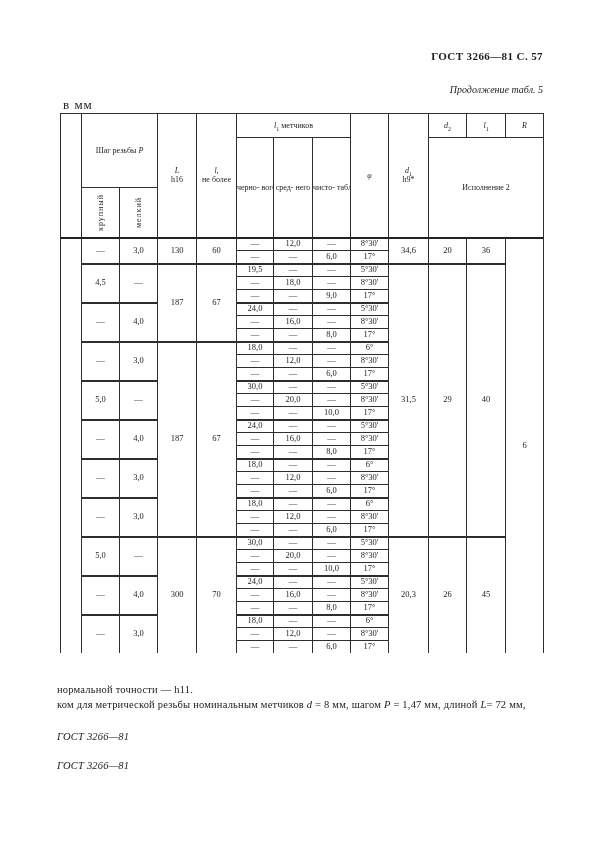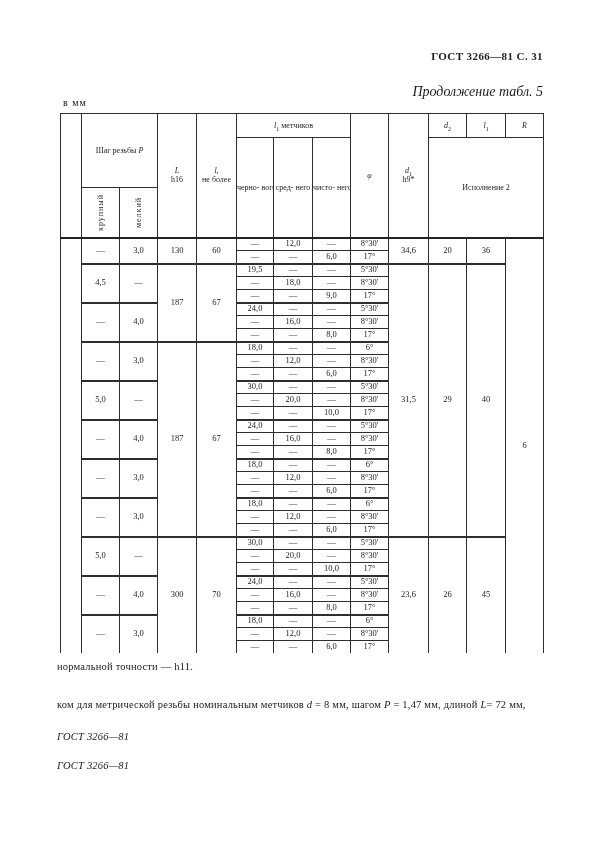--- a/index.html
+++ b/index.html
@@ -11,25 +11,25 @@
     position:relative;
     -webkit-font-smoothing:antialiased;
   }
   .it { font-style:italic; }
   .page-header-right {
     position:absolute; top:50px; right:57px;
     font-weight:bold; font-size:11px; letter-spacing:0.4px;
   }
   .continuation-note {
     position:absolute; top:84px; right:57px;
-    font-style:italic; font-size:14px;
+    font-style:italic; font-size:10px;
   }
   .units-label {
     position:absolute; top:97px; left:63px;
-    font-size:10px; letter-spacing:1px;
+    font-size:13px; letter-spacing:1px;
   }
   .table-wrap {
     position:absolute; left:60px; top:113px;
     width:485px; height:540px; overflow:hidden;
   }
   table.gtable {
     border-collapse:collapse; table-layout:fixed;
     width:483px;
   }
   .gtable th, .gtable td {
@@ -55,29 +55,29 @@
   }
   sub { font-size:6px; line-height:0; }
   
   .gtable tbody tr:first-child > td { border-top:3px solid #222; }
   
   .gtable tbody tr.group-start > td { border-top-width:2px; }
   
   .gtable tbody tr.section-start > td { border-top-width:2.5px; }
   .c-empty { background:#ffffff; }
   .footer-line { position:absolute; left:57px; font-size:10.5px; letter-spacing:0.2px; }
-  .f1 { top:661px; }
+  .f1 { top:684px; }
   .f2 { top:699px; width:525px; }
   .f3 { top:731px; font-style:italic; }
   .f4 { top:760px; font-style:italic; }
 </style>
 </head>
 <body>
 
-<div class="page-header-right">ГОСТ 3266—81 С. 31</div>
+<div class="page-header-right">ГОСТ 3266—81 С. 57</div>
 <div class="continuation-note">Продолжение табл. 5</div>
 <div class="units-label">в мм</div>
 
 <div class="table-wrap">
 <table class="gtable">
   <colgroup>
     <col style="width:21px">
         <col style="width:38px">
         <col style="width:38px">
     <col style="width:39px">
@@ -112,21 +112,21 @@
       <th><span class="it">d</span><sub>2</sub></th>
       <th><span class="it">l</span><sub>1</sub></th>
       <th><span class="it">R</span></th>
     </tr>
     <tr class="h2">
       <th rowspan="2" class="pre">черно-
 вого</th>
       <th rowspan="2" class="pre">сред-
 него</th>
       <th rowspan="2" class="pre">чисто-
-него</th>
+табл</th>
       <th colspan="3" rowspan="2">Исполнение 2</th>
     </tr>
     <tr class="h3">
       <th>
             <div class="vert">крупный</div>
           </th>
       <th>
             <div class="vert">мелкий</div>
           </th>
     </tr>
@@ -302,21 +302,21 @@
         </tr>
         <tr class="group-start section-start" style="height: 13px;">
           <td rowspan="3">5,0</td>
           <td rowspan="3">—</td>
           <td rowspan="9">300</td>
           <td rowspan="9">70</td>
           <td>30,0</td>
           <td>—</td>
           <td>—</td>
           <td>5°30'</td>
-          <td rowspan="9">23,6</td>
+          <td rowspan="9">20,3</td>
           <td rowspan="9">26</td>
           <td rowspan="9">45</td>
         </tr>
         <tr style="height: 13px;">
           <td>—</td>
           <td>20,0</td>
           <td>—</td>
           <td>8°30'</td>
         </tr>
         <tr style="height: 13px;">

